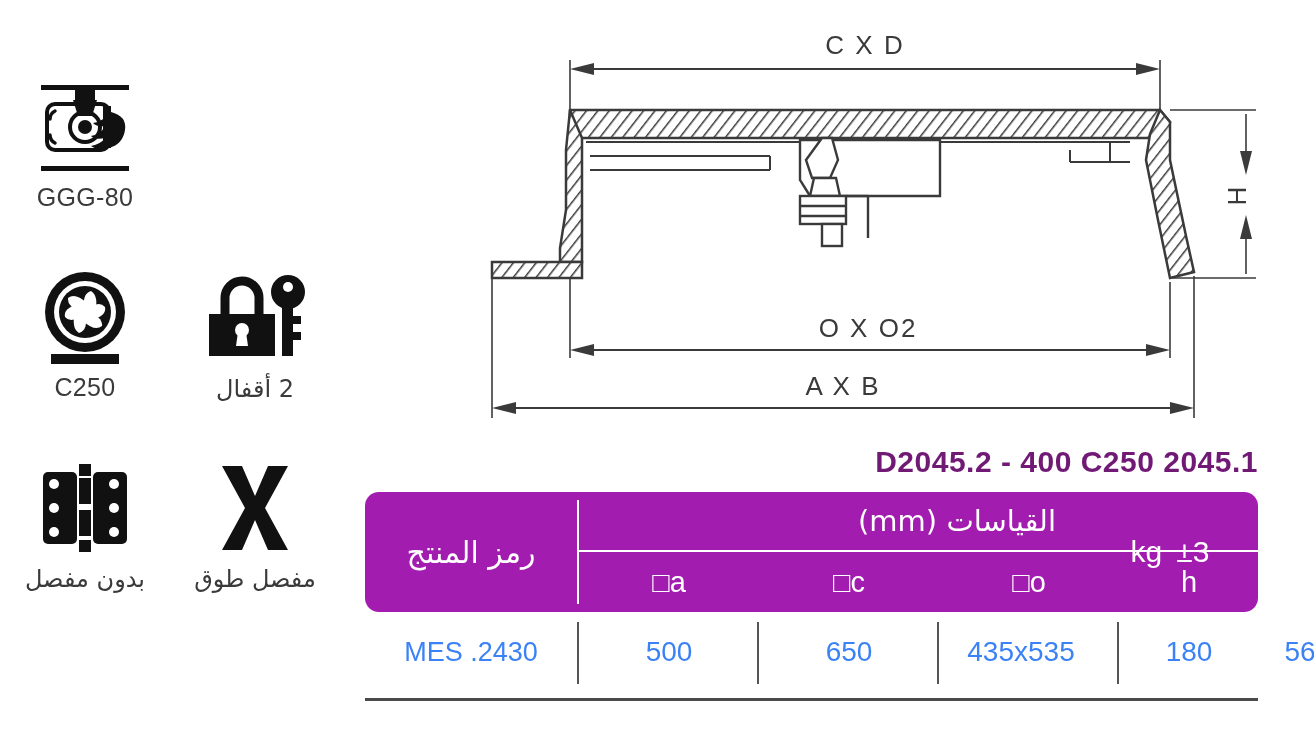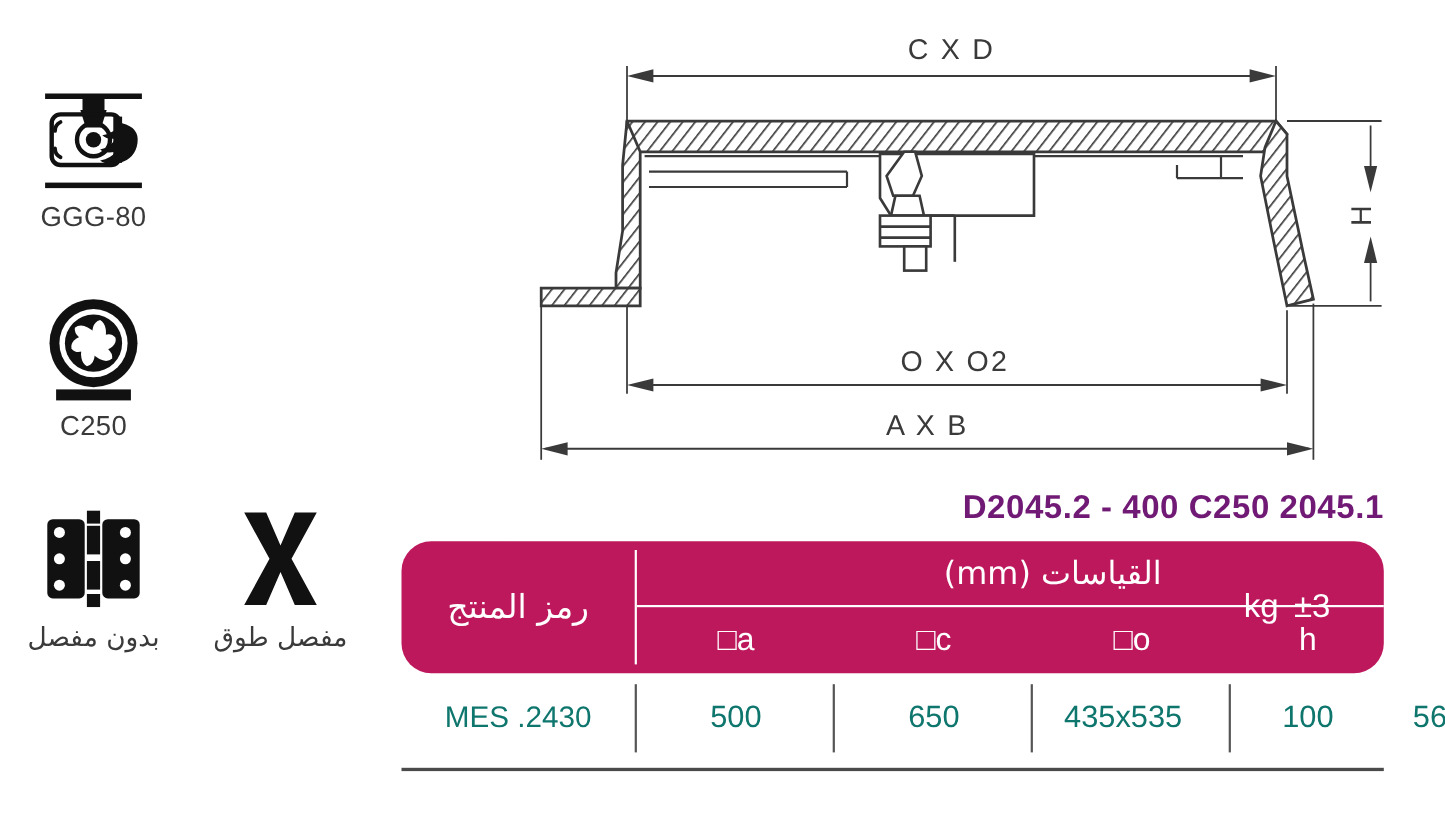--- a/index.html
+++ b/index.html
@@ -72,22 +72,22 @@
     color:#701a75;
     letter-spacing:.5px;
     white-space:nowrap;
   }
 
   
   .spec-table{
     position:absolute;left:365px;top:492px;width:893px;
   }
   .thead{
-    background:#be185d;
-    border-radius:27px;
+    background:#a21caf;
+    border-radius:14px;
     height:120px;
     position:relative;
     color:#ffffff;
     overflow:hidden;
   }
   
   .th-product{
     position:absolute;left:0;top:0;width:212px;height:120px;
     display:flex;align-items:center;justify-content:center;
     font-family:"DejaVu Sans","Liberation Sans",sans-serif;
@@ -135,21 +135,21 @@
   .tbody{
     position:relative;
     height:86px;
     border-bottom:3px solid #4a4a4a;
     margin-top:0;
   }
   .td{
     position:absolute;top:0;height:80px;
     display:flex;align-items:center;justify-content:center;
     font-size:28px;
-    color:#0f766e;
+    color:#3b82f6;
     font-family:"Liberation Sans","DejaVu Sans",sans-serif;
   }
   .td-product{left:0;width:212px;direction:rtl;font-size:27px;}
   .td-a{left:214px;width:180px;}
   .td-c{left:394px;width:180px;}
   .td-o{left:574px;width:164px;text-align:right;}
   .td-h{left:754px;width:140px;}
   .td-kg{left:880px;width:110px;}
   .vline{
     position:absolute;top:10px;width:2px;height:62px;background:#555555;
@@ -206,20 +206,36 @@
               <path d="M46 42 q-13 13 -20 5 q-2 -9 14 -13 Z"></path>
               <path d="M46 42 q-18 -4 -17 -14 q7 -6 19 5 Z"></path>
             </g>
             <circle cx="46" cy="42" r="7" fill="#fff"></circle>
             <rect x="12" y="84" width="68" height="10" fill="#111"></rect>
           </svg>
         </div>
         <div class="icon-label">C250</div>
       </div>
 
+      <div class="icon-cell">
+        <div class="icon-art">
+          <svg width="104" height="96" viewBox="0 0 104 96">
+            <path d="M22 46 L22 28 a17 17 0 0 1 34 0 L56 46" fill="none" stroke="#111" stroke-width="9"></path>
+            <rect x="6" y="44" width="66" height="42" fill="#111"></rect>
+            <circle cx="39" cy="60" r="7" fill="#fff"></circle>
+            <path fill="#fff" d="M35 62 L43 62 L45 76 L33 76 Z"></path>
+            <circle cx="85" cy="22" r="17" fill="#111"></circle>
+            <circle cx="85" cy="17" r="5" fill="#fff"></circle>
+            <rect x="79" y="36" width="11" height="50" fill="#111"></rect>
+            <rect x="88" y="46" width="10" height="8" fill="#111"></rect>
+            <rect x="88" y="62" width="10" height="8" fill="#111"></rect>
+          </svg>
+        </div>
+        <div class="icon-label ar">2 أقفال</div>
+      </div>
 
     </div>
 
     <div class="icon-row row3">
 
       <div class="icon-cell">
         <div class="icon-art">
           <svg width="100" height="88" viewBox="0 0 100 88">
             <rect x="8" y="8" width="34" height="72" rx="5" fill="#111"></rect>
             <rect x="58" y="8" width="34" height="72" rx="5" fill="#111"></rect>
@@ -360,19 +376,19 @@
 
     <div class="tbody">
       <div class="td td-product">MES .2430</div>
       <div class="vline vl-1"></div>
       <div class="td td-a">500</div>
       <div class="vline vl-2"></div>
       <div class="td td-c">650</div>
       <div class="vline vl-3"></div>
       <div class="td td-o">435x535</div>
       <div class="vline vl-4"></div>
-      <div class="td td-h">100</div>
+      <div class="td td-h">180</div>
       <div class="td td-kg">56</div>
     </div>
 
   </div>
 
 </div>
 
 </body></html>

